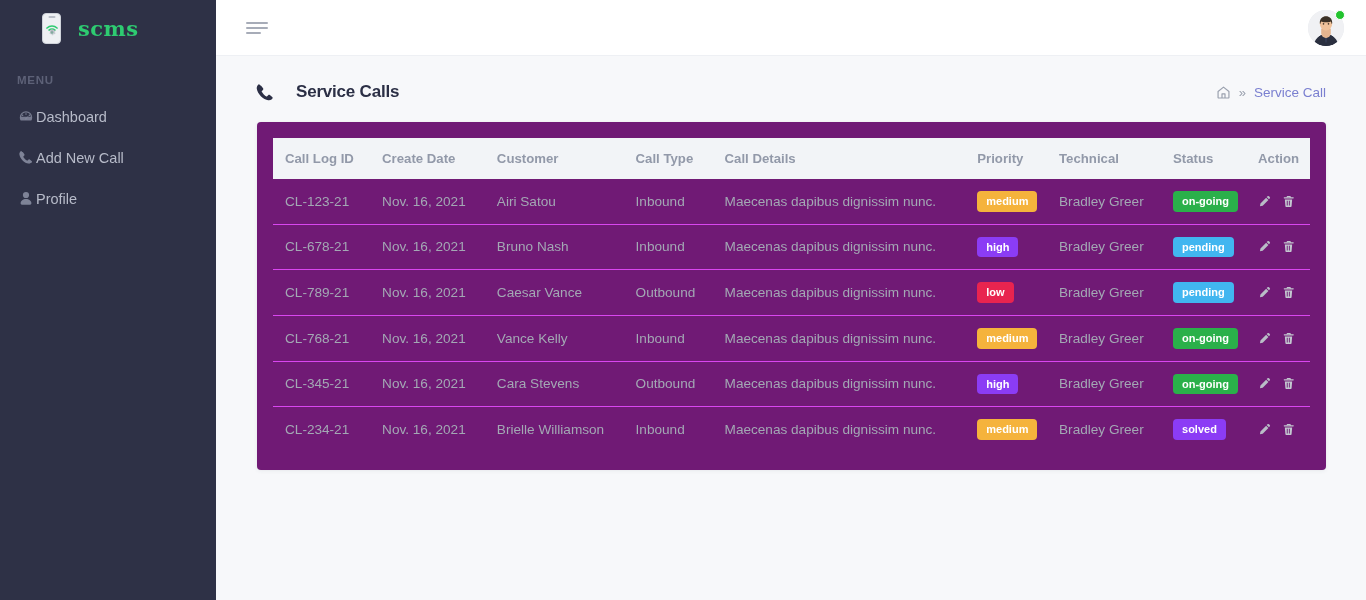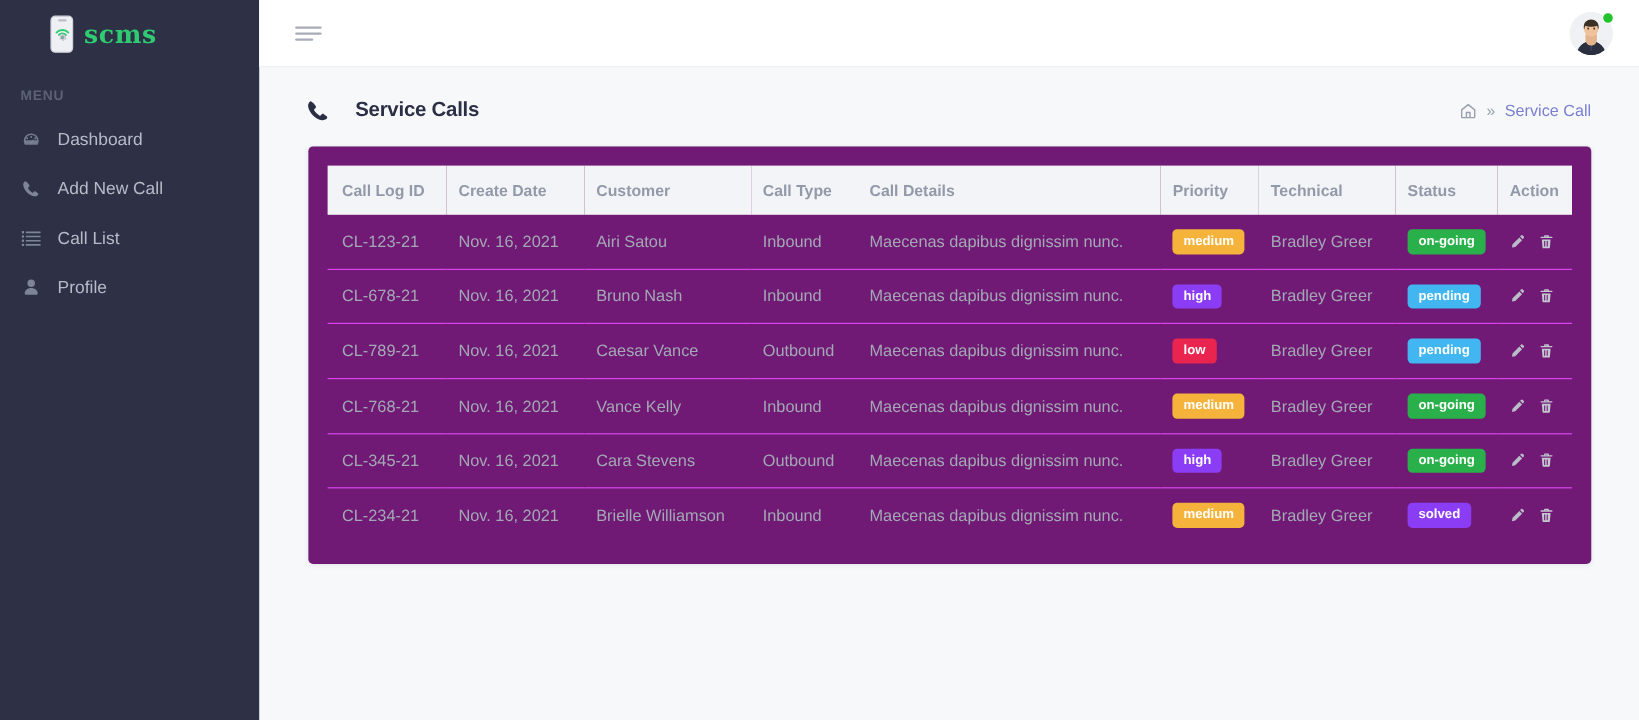--- a/index.html
+++ b/index.html
@@ -43,37 +43,38 @@
   .phone-logo .gearwrap {
     position: absolute; bottom: 2.5px; left: 50%;
     transform: translateX(-50%);
   }
   .brand-text {
     font-family: "DejaVu Serif", serif;
     font-weight: bold;
     font-size: 21px;
     color: #2ecb71;
     letter-spacing: 0.5px;
+    margin-left: 8px;
   }
 
   .menu-label {
     margin-top: 18px;
     padding-left: 17px;
     font-size: 11.5px;
     letter-spacing: 0.7px;
     color: #5d6177;
     font-weight: 600;
   }
 
   .nav { margin-top: 10px; }
   .nav-item {
     display: flex; align-items: center;
     height: 41px;
     padding-left: 17px;
-    gap: 14px;
+    gap: 2px;
     cursor: pointer;
     color: #b7bbc9;
     font-size: 14.5px;
   }
   .nav-icon {
     width: 17px; min-width: 17px;
     display: flex; align-items: center; justify-content: center;
     color: #7e8397;
   }
 
@@ -231,35 +232,20 @@
 
       <div class="nav-item">
         <span class="nav-icon">
           <svg width="15" height="15" viewBox="0 0 16 16" fill="currentColor">
             <path d="M3.5 1.1c-.5 0-.9.3-1.2.7C1.7 2.7 1.3 3.7 1.5 4.9c.3 2 1.5 4.3 3.4 6.2 1.9 1.9 4.2 3.1 6.2 3.4 1.2.2 2.2-.2 3.1-.8.4-.3.7-.7.7-1.2 0-.3-.1-.6-.4-.8l-2-1.5c-.4-.3-1-.3-1.4.1l-.9.9c-.2.2-.4.2-.6.1-.7-.4-1.5-1-2.2-1.7-.7-.7-1.3-1.5-1.7-2.2-.1-.2-.1-.4.1-.6l.9-.9c.4-.4.4-1 .1-1.4l-1.5-2c-.2-.3-.5-.4-.8-.4z"></path>
           </svg>
         </span>
         <span>Add New Call</span>
       </div>
 
-      <div class="nav-item">
-        <span class="nav-icon">
-          <svg width="16" height="14" viewBox="0 0 16 14" fill="currentColor">
-            <rect x="0" y="0.6" width="2" height="2" rx="0.4"></rect>
-            <rect x="3.4" y="0.9" width="12.6" height="1.4" rx="0.5"></rect>
-            <rect x="0" y="4.1" width="2" height="2" rx="0.4"></rect>
-            <rect x="3.4" y="4.4" width="12.6" height="1.4" rx="0.5"></rect>
-            <rect x="0" y="7.6" width="2" height="2" rx="0.4"></rect>
-            <rect x="3.4" y="7.9" width="12.6" height="1.4" rx="0.5"></rect>
-            <rect x="0" y="11.1" width="2" height="2" rx="0.4"></rect>
-            <rect x="3.4" y="11.4" width="12.6" height="1.4" rx="0.5"></rect>
-          </svg>
-        </span>
-        <span>Call List</span>
-      </div>
 
       <div class="nav-item">
         <span class="nav-icon">
           <svg width="14" height="15" viewBox="0 0 14 15" fill="currentColor">
             <circle cx="7" cy="4" r="3.1"></circle>
             <path d="M7 8c-3 0-5.4 1.9-5.4 4.3 0 .9.5 1.4 1.3 1.4h8.2c.8 0 1.3-.5 1.3-1.4C12.4 9.9 10 8 7 8z"></path>
           </svg>
         </span>
         <span>Profile</span>
       </div>

